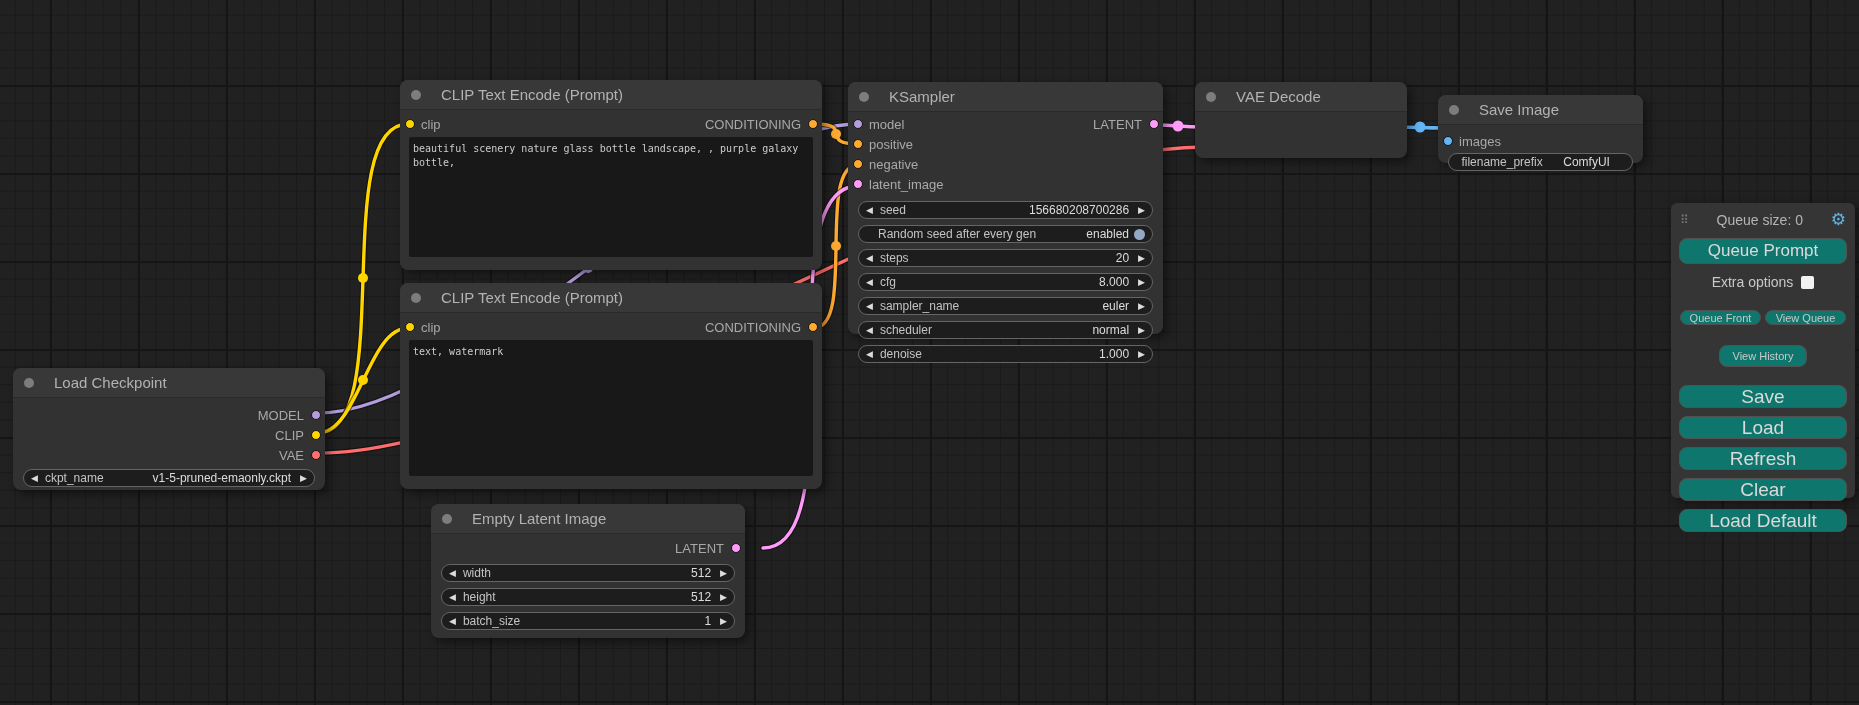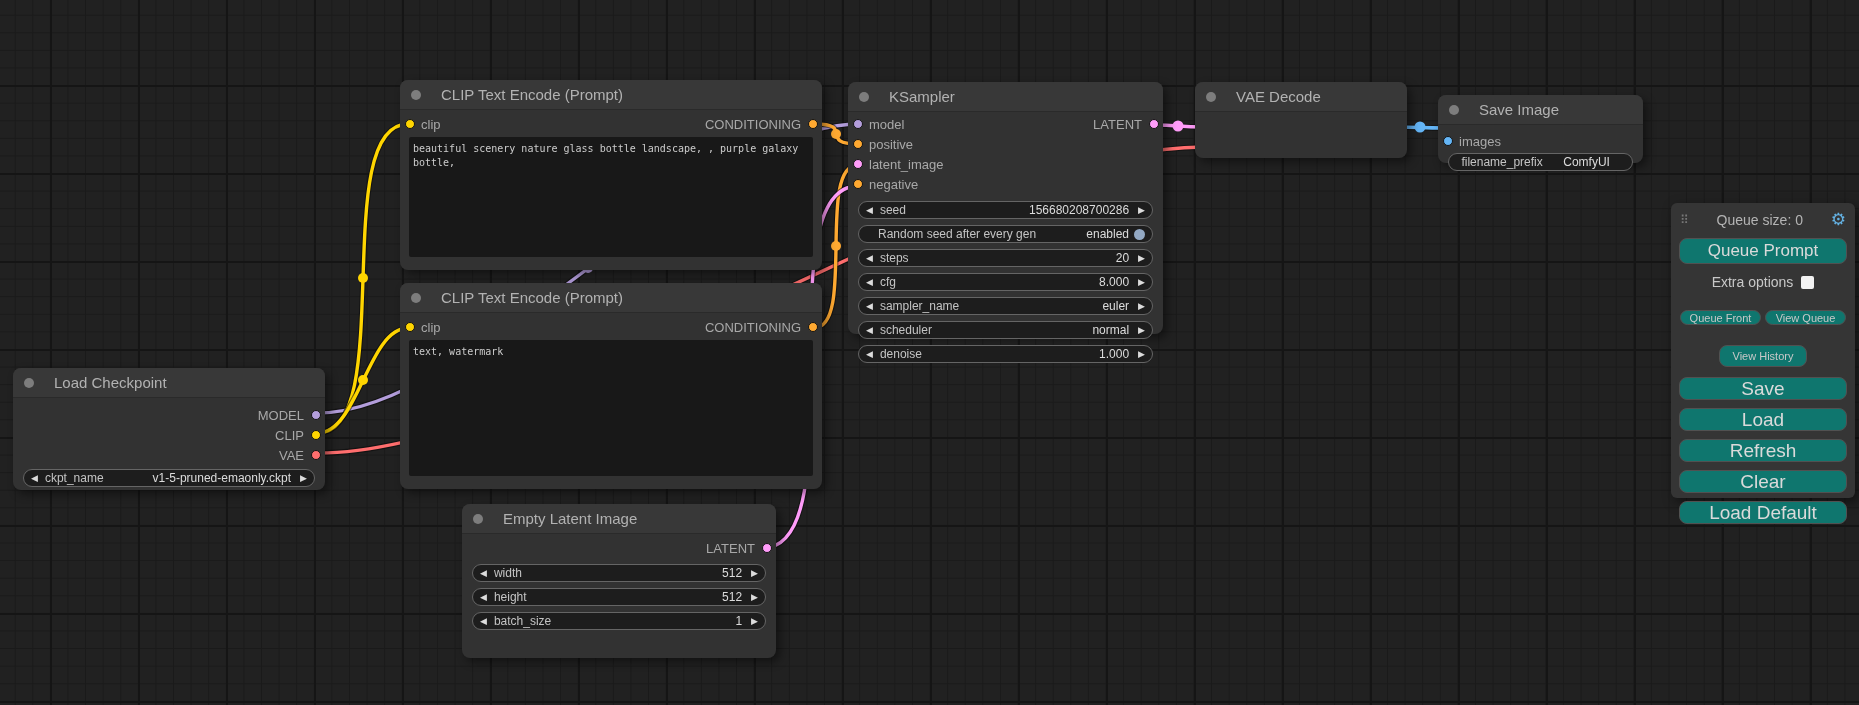--- a/index.html
+++ b/index.html
@@ -61,21 +61,21 @@
         border:1px solid #515151;color:#dadada;box-sizing:border-box;}
   .qp-btn{margin:10px 8px 0;height:26px;font-size:17px;border-radius:8px;}
   .extra-row{margin-top:11px;display:flex;align-items:center;justify-content:center;
              color:#c8c8c8;font-size:14px;height:14px;}
   .checkbox{width:13px;height:13px;background:#f2f2f2;border-radius:2px;margin-left:8px;}
   .pill-row{display:flex;gap:4px;padding:14px 9px;margin-top:7px;}
   .pill{flex:1;height:15px;font-size:11px;border-radius:8px;color:#c8c8c8;}
   .vh-row{display:flex;justify-content:center;margin-top:6px;}
   .vh-btn{width:88px;height:22px;font-size:11px;border-radius:8px;color:#c8c8c8;}
   .qbig{margin:8px 8px 0;height:23px;font-size:19px;border-radius:8px;}
-  .qbig.first{margin-top:10px;}
+  .qbig.first{margin-top:18px;}
 </style>
 </head>
 <body>
 
 <svg class="wires" width="1859" height="705">
   <g>
     <path class="wire-outline" d="M318,413 C471,413 705,124 858,124"></path>
     <path class="wire" d="M318,413 C471,413 705,124 858,124" stroke="#B39DDB"></path>
     <circle cx="588" cy="268" r="5" fill="#B39DDB"></circle>
   </g>
@@ -190,26 +190,26 @@
       <span class="dot in c-model"></span>
       <span class="in-label">model</span>
       <span class="out-label">LATENT</span>
       <span class="dot out c-latent"></span>
     </div>
     <div class="slot-row">
       <span class="dot in c-cond"></span>
       <span class="in-label">positive</span>
     </div>
     <div class="slot-row">
+      <span class="dot in c-cond"></span>
+      <span class="in-label">negative</span>
+    </div>
+    <div class="slot-row">
       <span class="dot in c-latent"></span>
       <span class="in-label">latent_image</span>
-    </div>
-    <div class="slot-row">
-      <span class="dot in c-cond"></span>
-      <span class="in-label">negative</span>
     </div>
   </div>
   <div style="padding-top:1px;">
     <div class="widget">
       <span class="w-arrow">◀</span>
       <span class="w-label">seed</span>
       <span class="w-value">156680208700286</span>
       <span class="w-arrow">▶</span>
     </div>
     <div class="widget">
@@ -267,21 +267,21 @@
       <span class="dot in c-image"></span>
       <span class="in-label">images</span>
     </div>
   </div>
   <div class="widget" style="margin-top:2px;">
     <span class="w-label" style="flex:1.2;text-align:center;margin-left:0;">filename_prefix</span>
     <span class="w-value" style="flex:1;text-align:center;margin:0;">ComfyUI</span>
   </div>
 </div>
 
-<div class="node" style="left:462px;top:504px;width:314px;height:154px;">
+<div class="node" style="left:431px;top:504px;width:314px;height:134px;">
   <div class="ntitle">
     <span class="tdot"></span>
     <span>Empty Latent Image</span>
   </div>
   <div class="slots" style="padding-top:4px;">
     <div class="slot-row">
       <span class="out-label">LATENT</span>
       <span class="dot out c-latent"></span>
     </div>
   </div>

